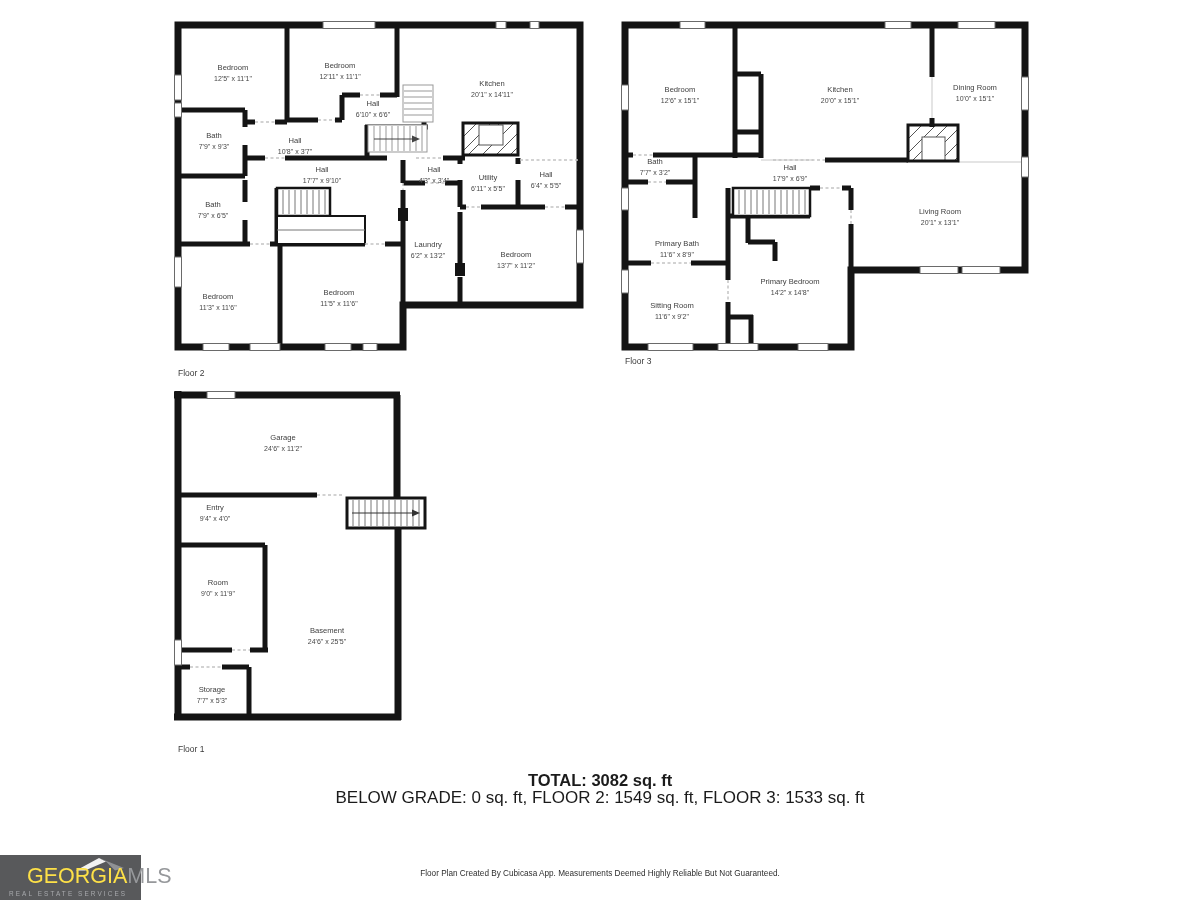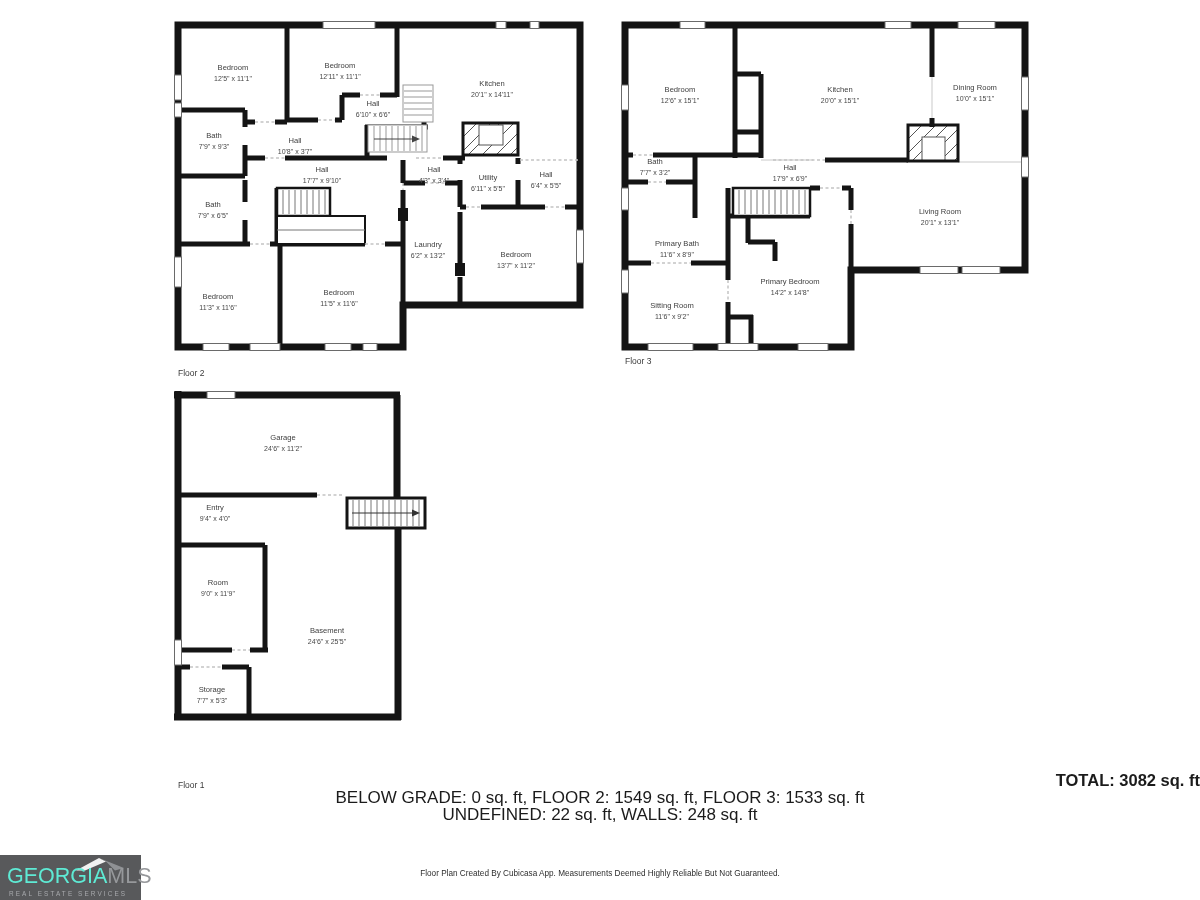--- a/index.html
+++ b/index.html
@@ -4,28 +4,28 @@
 <style>
   html,body{margin:0;padding:0;background:#fff;}
   #page{position:relative;width:1200px;height:900px;background:#ffffff;overflow:hidden;
         font-family:"Liberation Sans",sans-serif;}
   .plan{position:absolute;}
   .room{font-family:"Liberation Sans",sans-serif;font-size:7.6px;fill:#3d3d3d;text-anchor:middle;}
   .room .dims{font-size:7px;fill:#474747;}
   .floor-label{position:absolute;font-size:8.5px;color:#3a3a3a;}
   .win{fill:#ffffff;stroke:#6a6a6a;stroke-width:1;}
   .summary{position:absolute;left:0;top:771px;width:1200px;text-align:center;color:#1b1b1b;}
-  .summary .total{font-size:16.5px;font-weight:700;line-height:18px;text-align:right;}
+  .summary .total{font-size:16.5px;font-weight:700;line-height:18px;}
   .summary .line{font-size:17px;line-height:17.2px;}
   .disclaimer{position:absolute;left:0;top:869px;width:1200px;text-align:center;
               font-size:8.2px;color:#2e2e2e;}
   .logo{position:absolute;left:0;top:855px;width:141px;height:45px;background:#58595b;}
   .logo .roof{position:absolute;left:76px;top:3px;}
   .logo .brand{position:absolute;left:7px;top:9px;font-size:21.5px;letter-spacing:0px;white-space:nowrap;}
-  .logo .brand .p1{color:#5eead4;}
+  .logo .brand .p1{color:#fde047;margin-left:20px;}
   .logo .brand .p2{color:#96989b;text-align:right;}
   .logo .tagline{position:absolute;left:9px;top:35px;font-size:6.4px;letter-spacing:2.1px;
                  color:#a8aaad;white-space:nowrap;}
 </style>
 </head>
 <body>
 
 <div id="page">
 
   <svg class="plan" style="left:170px;top:12px" width="415" height="345" viewBox="0 0 415 345">
@@ -185,26 +185,25 @@
         <text x="111" y="52" class="room"><tspan x="111">Garage</tspan><tspan x="111" dy="10.5" class="dims">24'6" x 11'2"</tspan></text>
         <text x="43" y="122" class="room"><tspan x="43">Entry</tspan><tspan x="43" dy="10.5" class="dims">9'4" x 4'0"</tspan></text>
         <text x="46" y="197" class="room"><tspan x="46">Room</tspan><tspan x="46" dy="10.5" class="dims">9'0" x 11'9"</tspan></text>
         <text x="155" y="245" class="room"><tspan x="155">Basement</tspan><tspan x="155" dy="10.5" class="dims">24'6" x 25'5"</tspan></text>
         <text x="40" y="304" class="room"><tspan x="40">Storage</tspan><tspan x="40" dy="10.5" class="dims">7'7" x 5'3"</tspan></text>
       </g>
   </svg>
 
   <div class="floor-label" style="left:178px;top:368px">Floor 2</div>
   <div class="floor-label" style="left:625px;top:356px">Floor 3</div>
-  <div class="floor-label" style="left:178px;top:780px">Floor 1</div>
+  <div class="floor-label" style="left:178px;top:744px">Floor 1</div>
 
   <div class="summary">
     <div class="total">TOTAL: 3082 sq. ft</div>
     <div class="line">BELOW GRADE: 0 sq. ft, FLOOR 2: 1549 sq. ft, FLOOR 3: 1533 sq. ft</div>
-    <div class="line">UNDEFINED: 22 sq. ft, WALLS: 248 sq. ft</div>
   </div>
   <div class="disclaimer">Floor Plan Created By Cubicasa App. Measurements Deemed Highly Reliable But Not Guaranteed.</div>
 
   <div class="logo">
     <svg class="roof" width="52" height="13" viewBox="0 0 52 13">
       <polygon points="0,12.5 23,0 30,3.5 9,12.5" fill="#f2f2f2"></polygon>
       <polygon points="30,3.5 23,0 48,10 39,12.5" fill="#8f9194"></polygon>
     </svg>
     <div class="brand">
       <span class="p1">GEORGIA</span><span class="p2">MLS</span>

